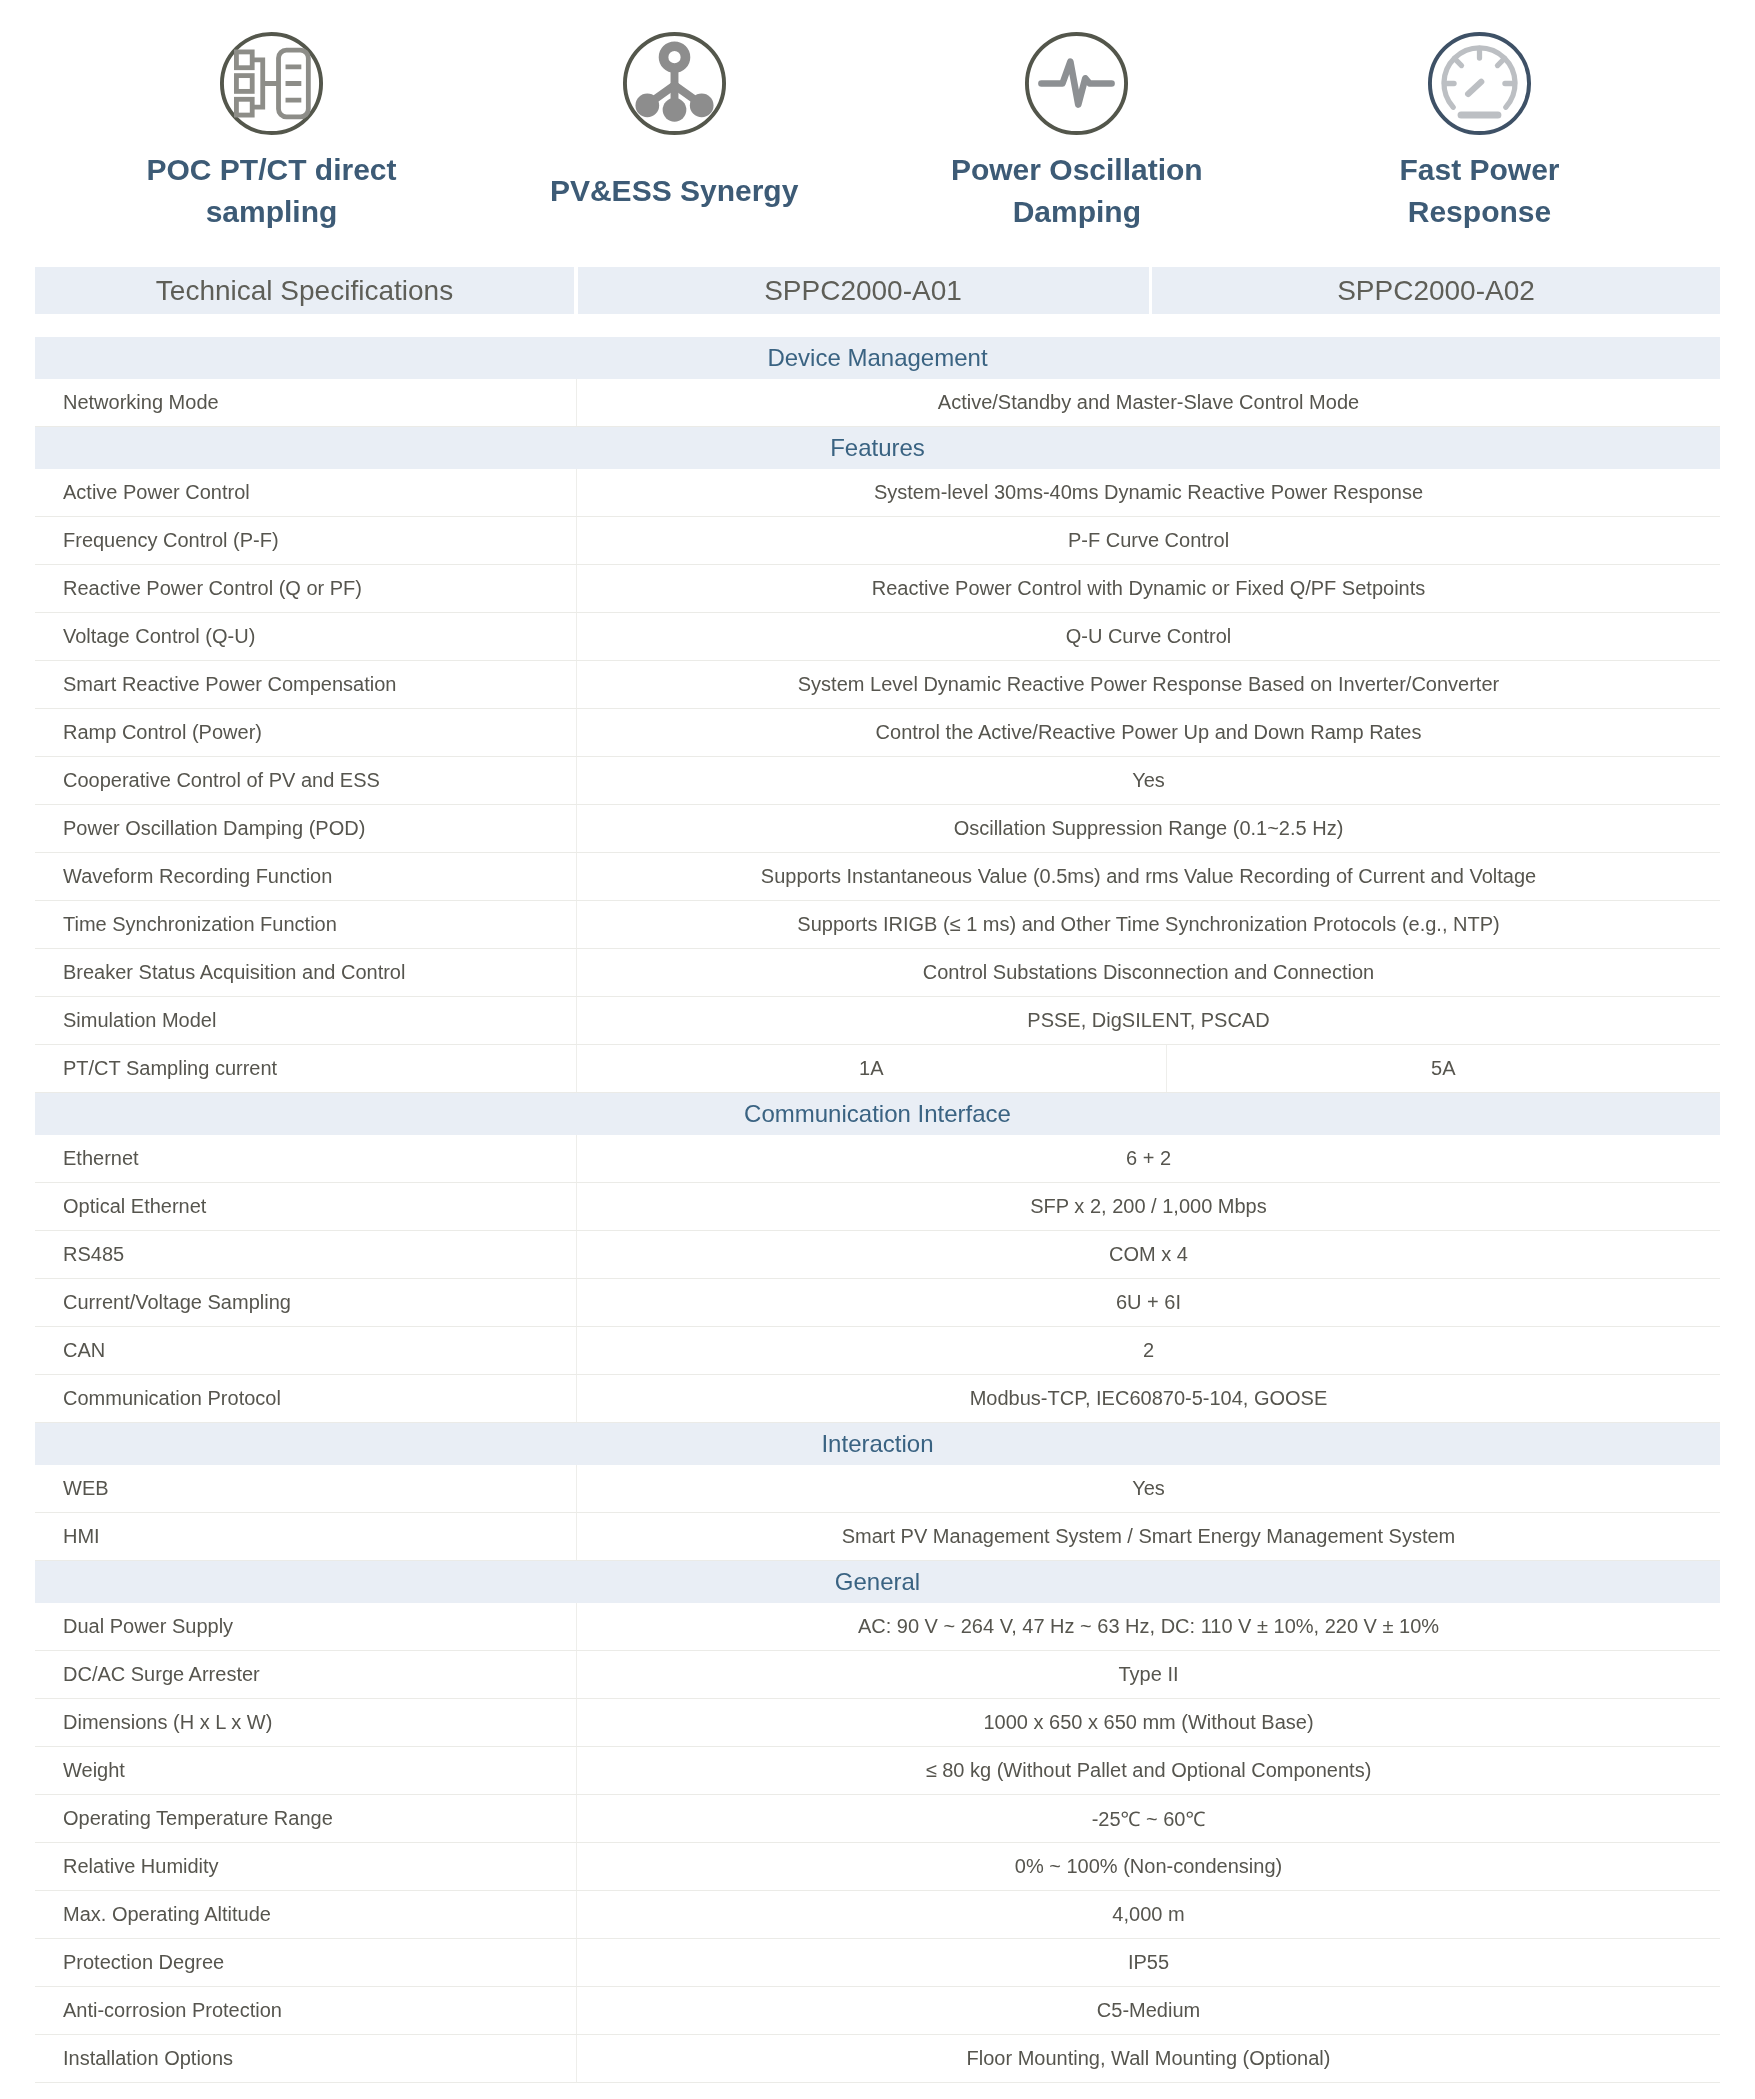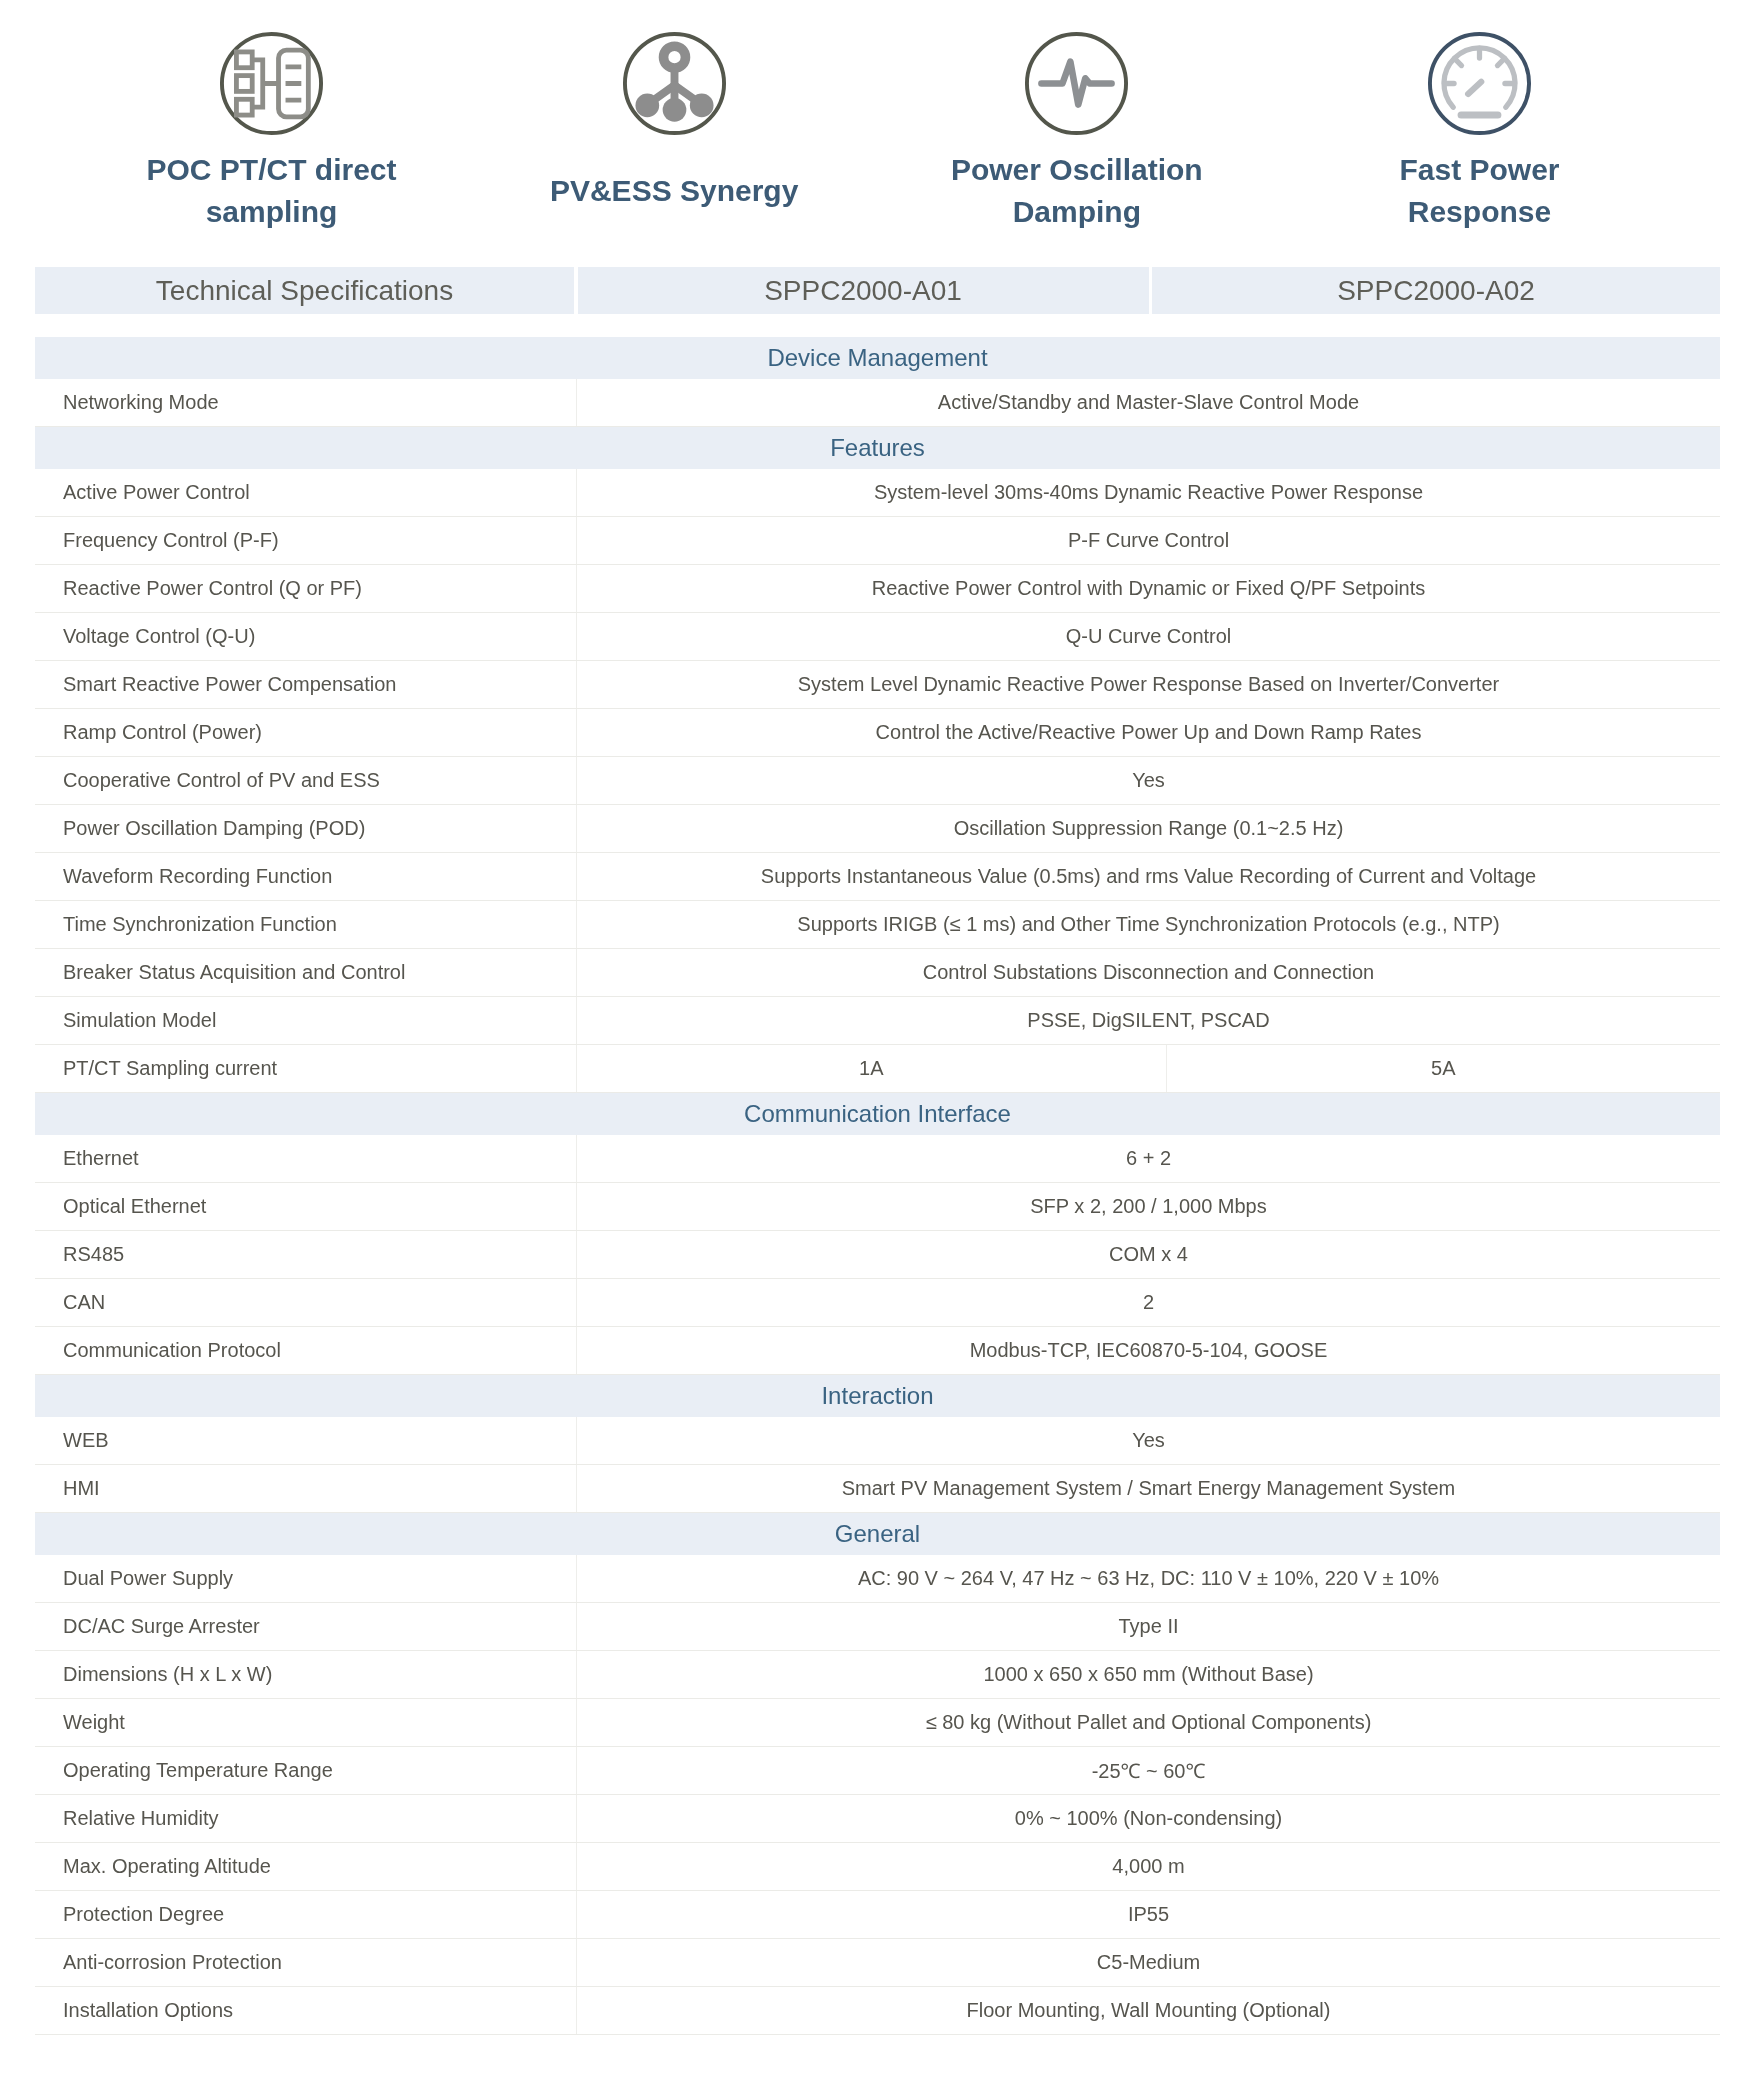--- a/index.html
+++ b/index.html
@@ -215,20 +215,24 @@
         </div>
         <div class="row">
           <div class="label">Optical Ethernet</div>
           <div class="value">SFP x 2, 200 / 1,000 Mbps</div>
         </div>
         <div class="row">
           <div class="label">RS485</div>
           <div class="value">COM x 4</div>
         </div>
         <div class="row">
+          <div class="label">Current/Voltage Sampling</div>
+          <div class="value">6U + 6I</div>
+        </div>
+        <div class="row">
           <div class="label">CAN</div>
           <div class="value">2</div>
         </div>
         <div class="row">
           <div class="label">Communication Protocol</div>
           <div class="value">Modbus-TCP, IEC60870-5-104, GOOSE</div>
         </div>
         <div class="band">
           <span>Interaction</span>
         </div>

